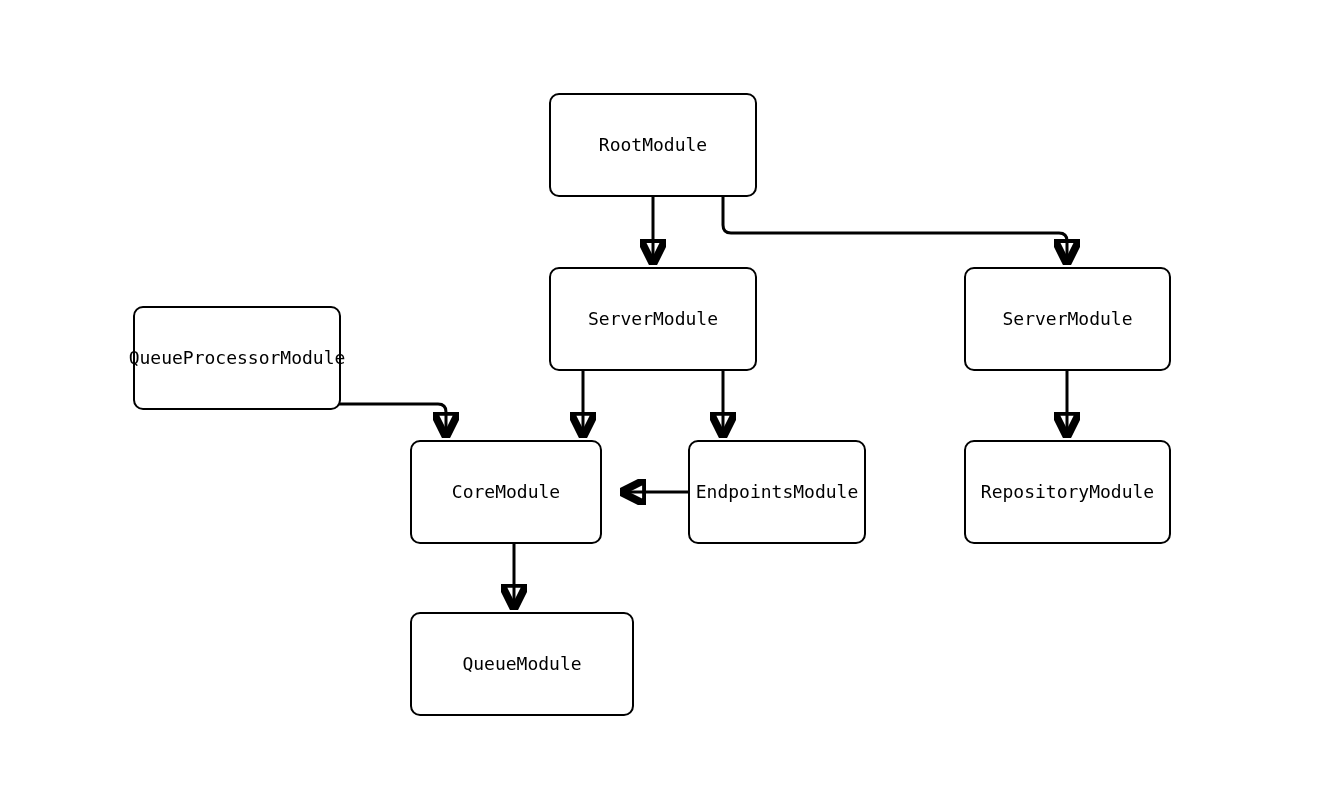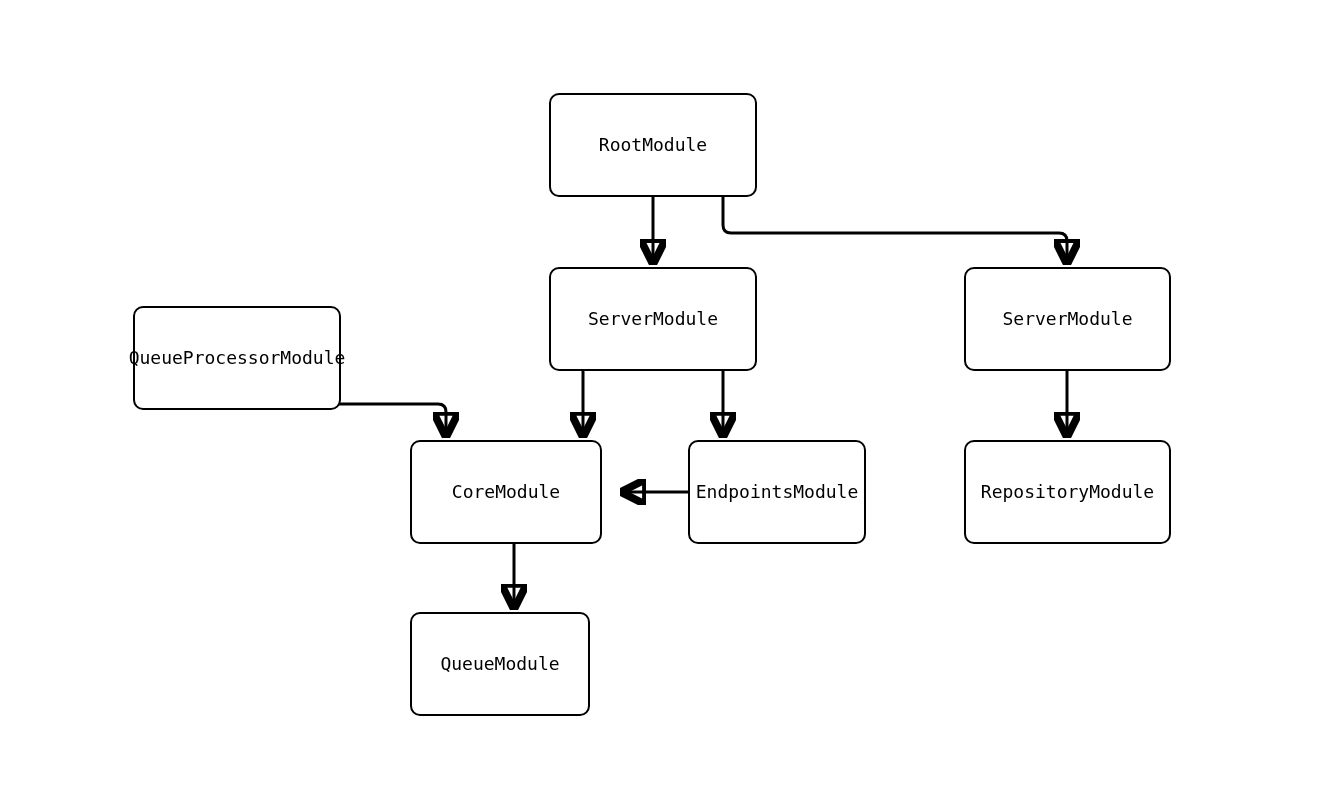--- a/index.html
+++ b/index.html
@@ -93,18 +93,18 @@
   <div class="node" style="left:688px; top:440px; width:178px; height:104px;">
     <span>Endpoints</span>
     <span>Module</span>
   </div>
 
   <div class="node" style="left:964px; top:440px; width:207px; height:104px;">
     <span>Repository</span>
     <span>Module</span>
   </div>
 
-  <div class="node" style="left:410px; top:612px; width:180px; height:104px;">
+  <div class="node" style="left:410px; top:612px; width:224px; height:104px;">
     <span>Queue</span>
     <span>Module</span>
   </div>
 
 </div>
 
 </body></html>

